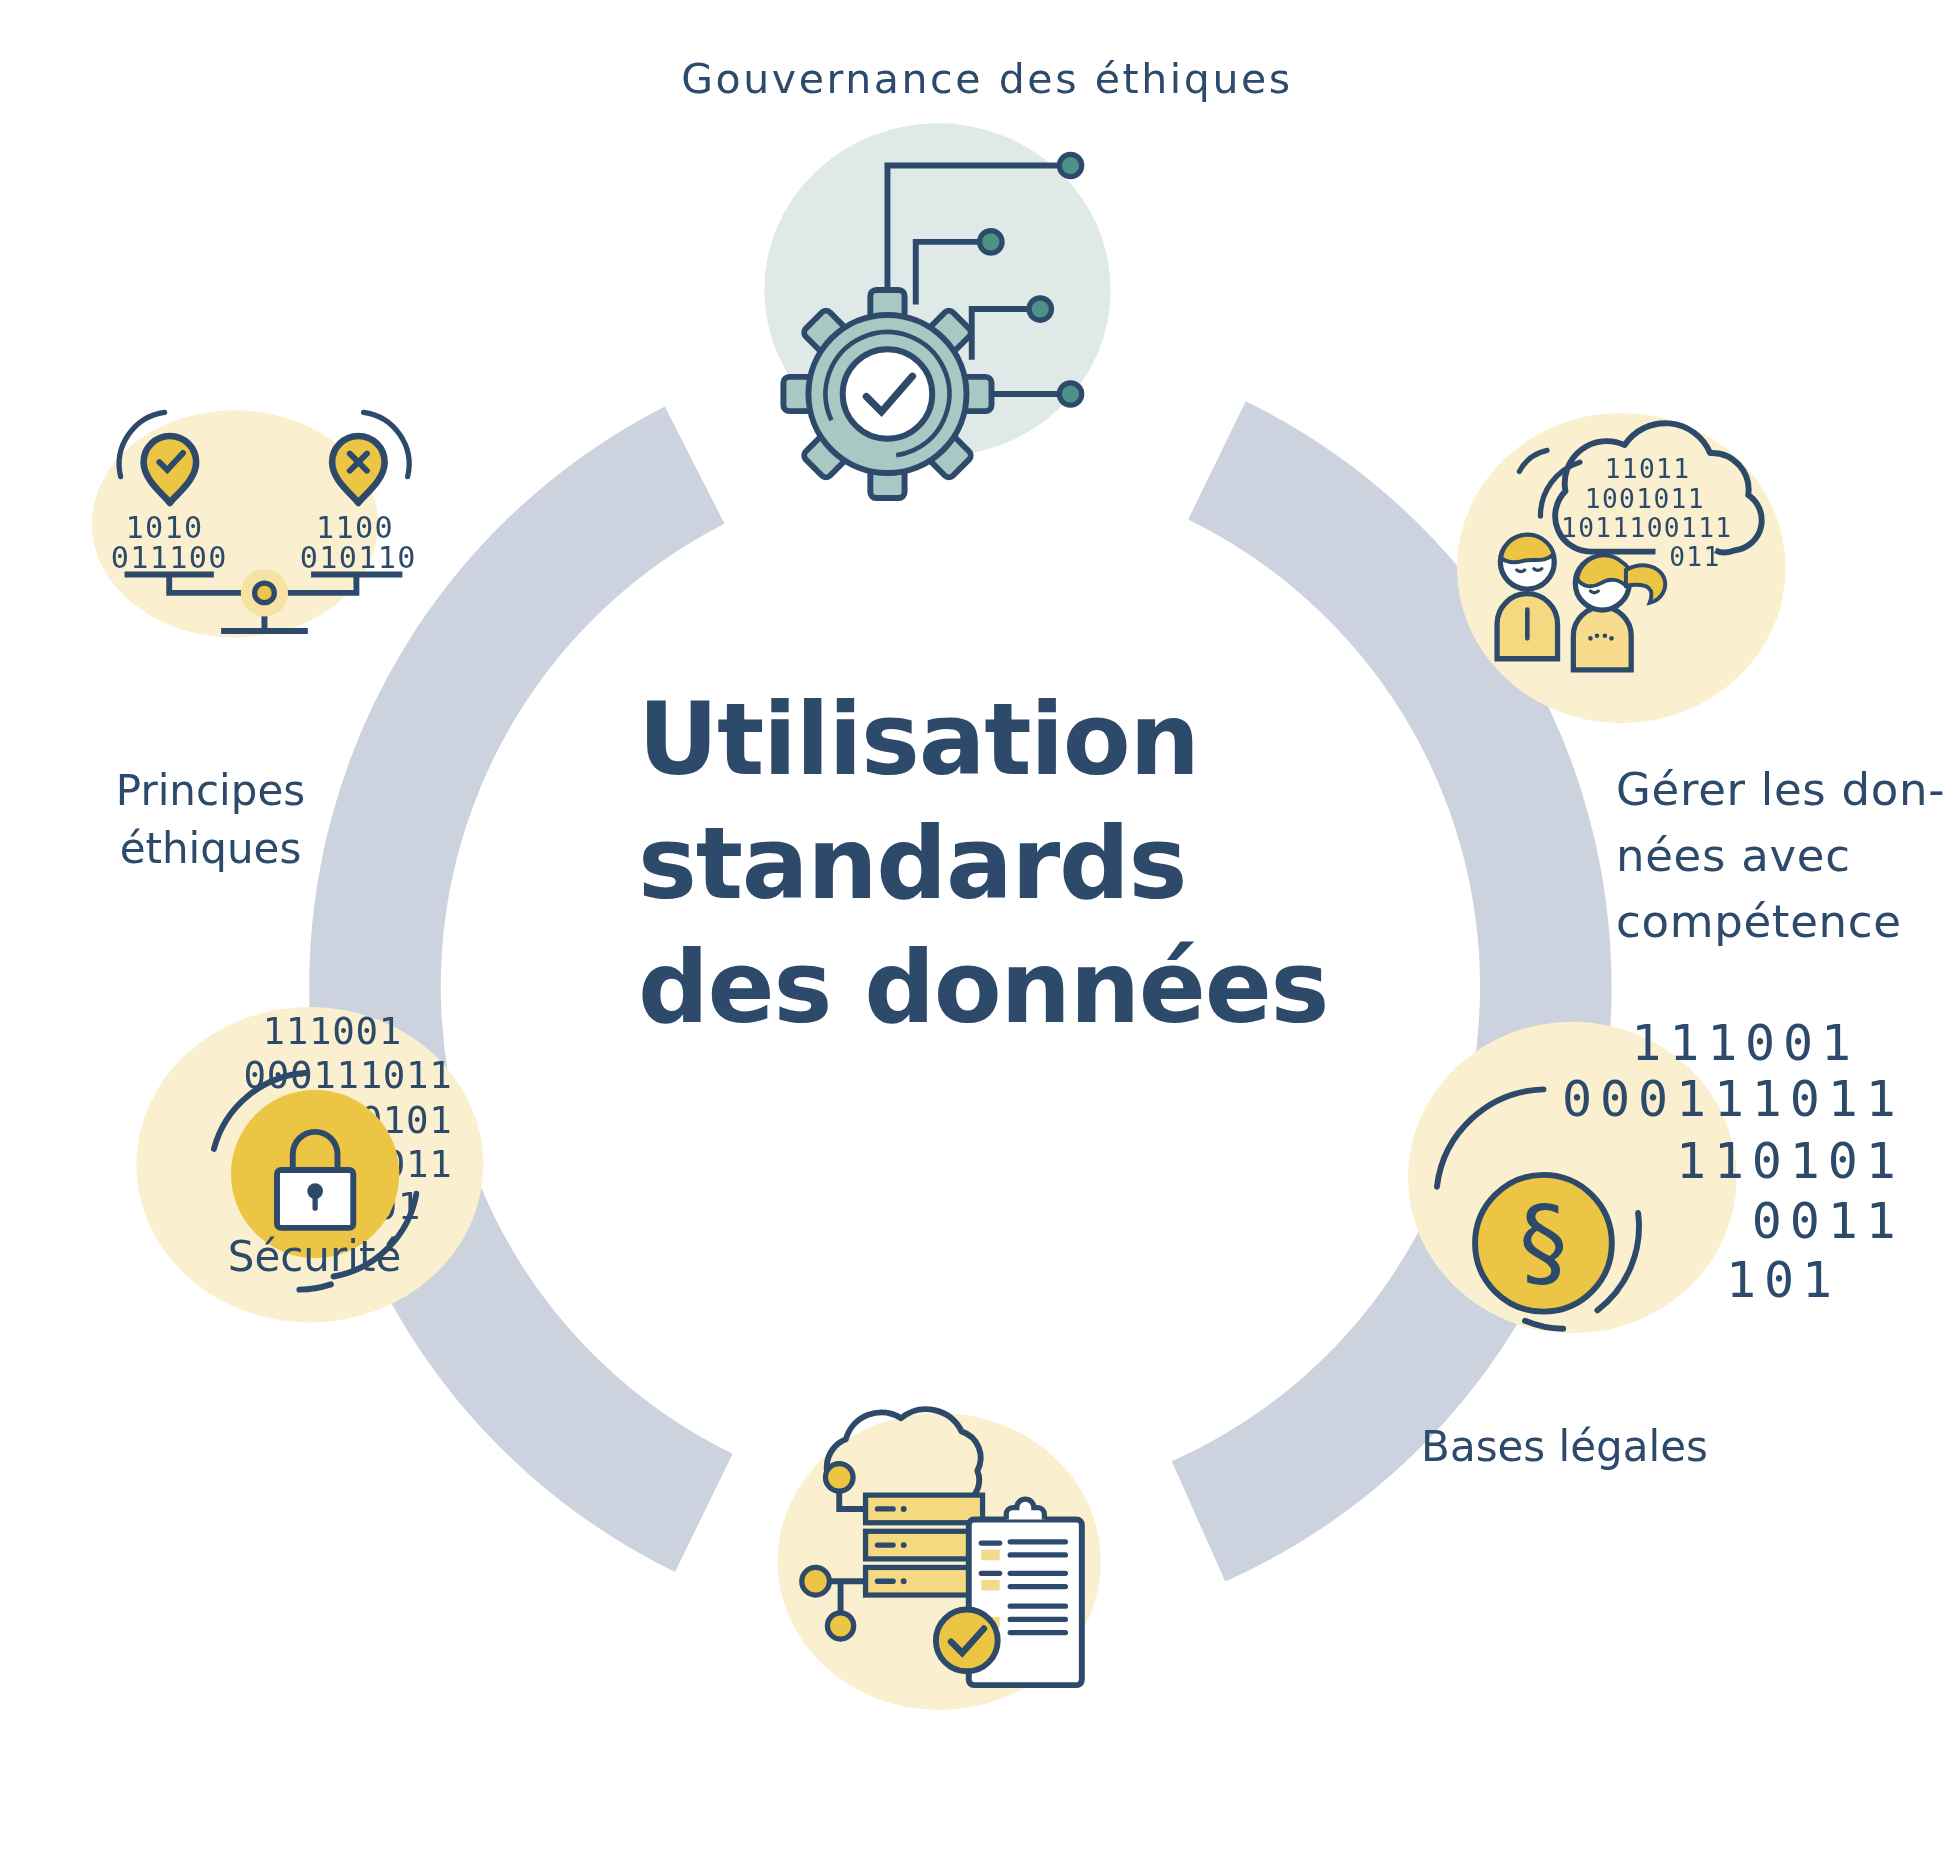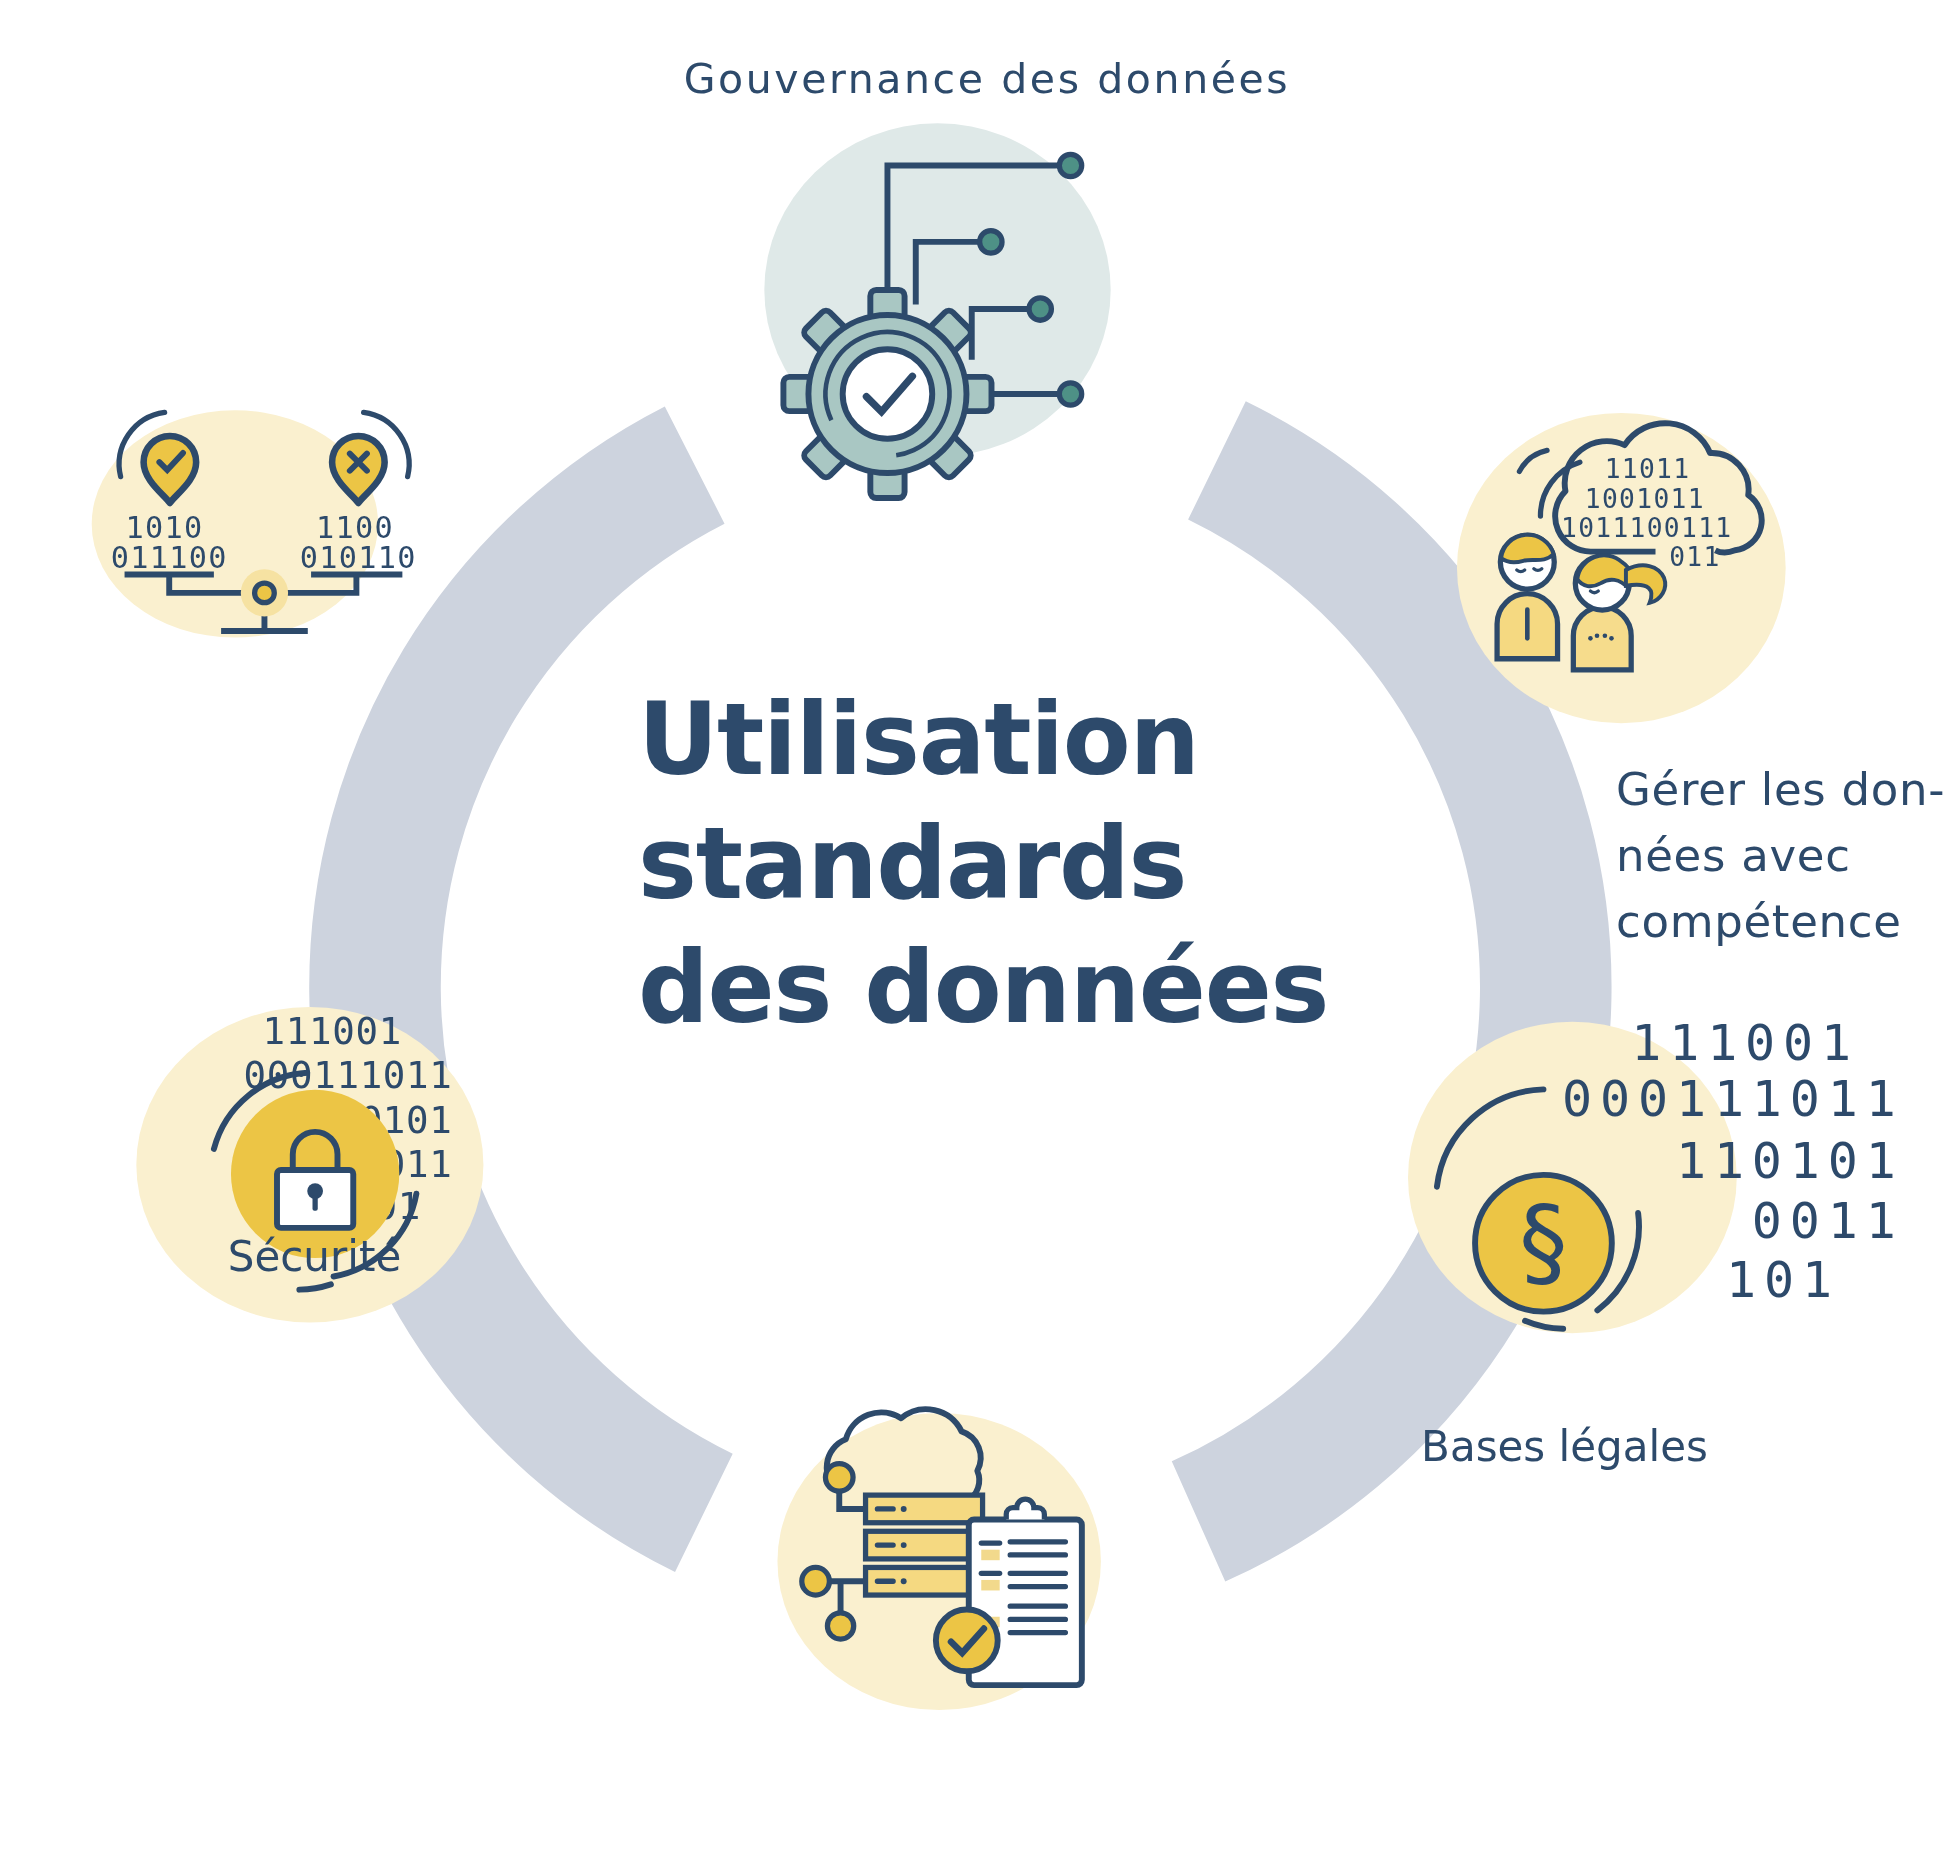--- a/index.html
+++ b/index.html
@@ -18,21 +18,21 @@
 </head>
 <body>
 
 <div id="canvas">
 
   <svg class="abs" style="left:0;top:0;" width="1955" height="1872" viewBox="0 0 2972 2846">
     <path d="M 1850 700 A 890 890 0 0 1 1822 2313" fill="none" stroke="#cdd3de" stroke-width="200"></path>
     <path d="M 1056 707 A 890 890 0 0 0 1070 2300" fill="none" stroke="#cdd3de" stroke-width="200"></path>
   </svg>
 
-  <div class="abs label node-label" id="governance-label" style="left:625px;top:50px;width:724px;">Gouvernance des données</div>
+  <div class="abs label node-label" id="governance-label" style="left:625px;top:50px;width:724px;">Gouvernance des éthiques</div>
 
   <svg class="abs" style="left:763px;top:122px;" width="349" height="382" viewBox="0 0 530 580">
     <ellipse cx="265" cy="255" rx="263" ry="253" fill="#dfe9e8"></ellipse>
 
     <g fill="none" stroke="#2d4a6b" stroke-width="9">
       <path d="M 189 252 V 66 H 450"></path>
       <path d="M 232 277 V 182 H 329"></path>
       <path d="M 317 361 V 284 H 404"></path>
       <path d="M 321 413 H 450"></path>
     </g>
@@ -92,20 +92,24 @@
       <path d="M 333 252 H 472"></path>
       <path d="M 117 252 V 280 H 254"></path>
       <path d="M 402 252 V 280 H 270"></path>
       <path d="M 262 295 V 338"></path>
       <path d="M 196 338 H 328"></path>
     </g>
     <circle cx="262" cy="280" r="36" fill="#f6e2a2"></circle>
     <circle cx="262" cy="280" r="15" fill="#ecc545" stroke="#2d4a6b" stroke-width="8"></circle>
   </svg>
 
+  <div class="abs label node-label" id="ethics-label" style="left:46px;top:762px;width:329px;line-height:58px;">
+    <span class="lab-line">Principes</span>
+    <span class="lab-line">éthiques</span>
+  </div>
 
   <svg class="abs" style="left:1455px;top:412px;" width="355" height="316" viewBox="0 0 540 480">
     <ellipse cx="253" cy="237" rx="250" ry="236" fill="#faf0cf"></ellipse>
 
     <path d="M 305 212 H 208 A 54 54 0 0 1 168 120 A 64 64 0 0 1 258 50 A 74 74 0 0 1 388 62 A 56 56 0 0 1 446 126 A 46 46 0 0 1 426 210 C 416 214 404 214 396 210" fill="none" stroke="#2d4a6b" stroke-width="9" stroke-linejoin="round"></path>
     <g fill="none" stroke="#2d4a6b" stroke-width="8" stroke-linecap="round">
       <path d="M 130 158 A 85 85 0 0 1 190 76"></path>
       <path d="M 98 90 A 62 62 0 0 1 140 58"></path>
     </g>
     <text class="bin" x="358" y="100" font-size="40" letter-spacing="2" text-anchor="end">11011</text>

